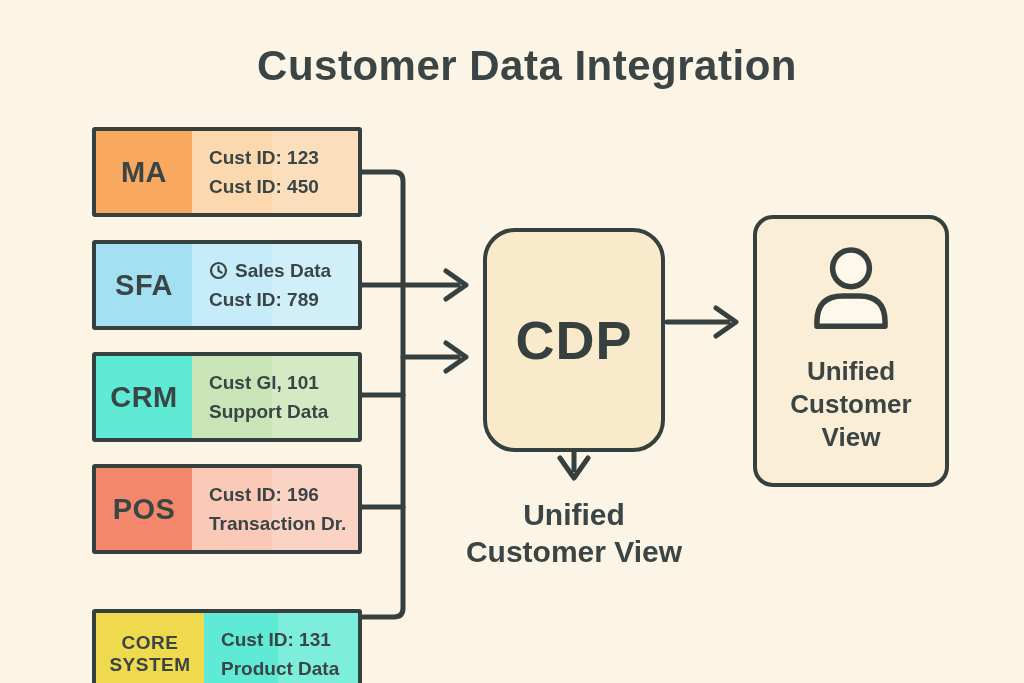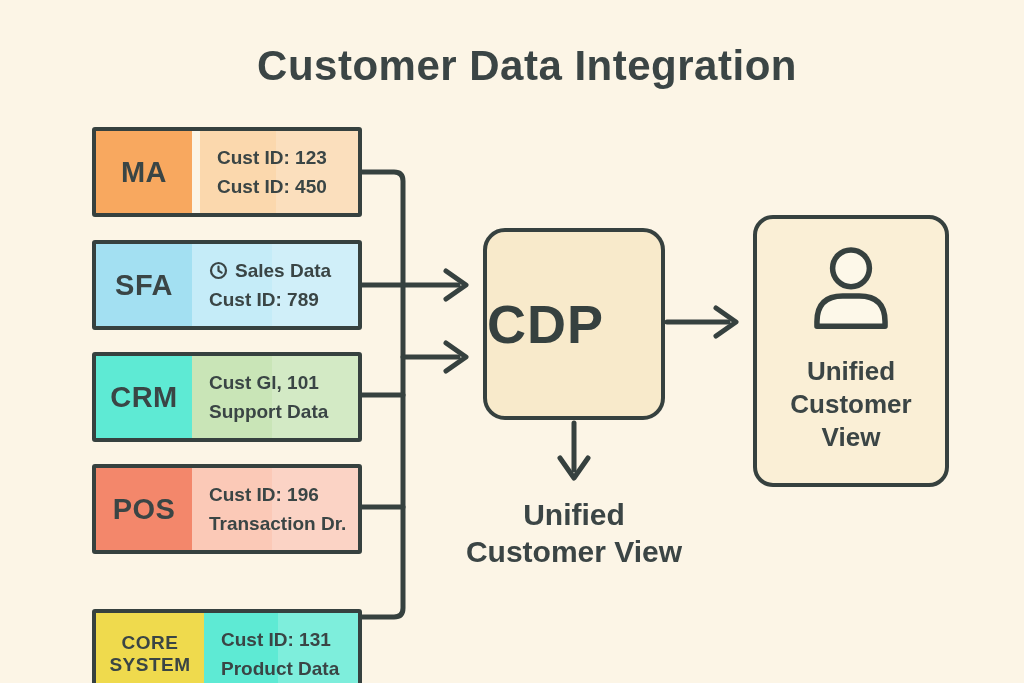--- a/index.html
+++ b/index.html
@@ -37,23 +37,23 @@
     background:rgba(255,255,255,0.20);pointer-events:none;
   }
   .data-line{
     position:relative;z-index:1;font-size:19px;font-weight:700;
     display:flex;align-items:center;gap:7px;white-space:nowrap;
   }
   .clock{display:inline-flex;align-items:center;}
 
   
   .hub{
-    position:absolute;left:483px;top:228px;width:182px;height:192px;
-    border:4px solid #36413F;border-radius:22px;box-sizing:border-box;
-    display:flex;align-items:center;
+    position:absolute;left:483px;top:228px;width:182px;height:224px;
+    border:4px solid #36413F;border-radius:32px;box-sizing:border-box;
+    display:flex;align-items:center;justify-content:center;
   }
   .hub-label{font-size:54px;font-weight:800;letter-spacing:1px;color:#36413F;}
 
   
   .out-label{
     position:absolute;left:410px;top:496px;width:328px;text-align:center;
     font-size:30px;font-weight:800;line-height:37px;color:#3B4545;
   }
 
   
@@ -86,21 +86,21 @@
       <path d="M 446 343 L 466 357 L 446 371"></path>
       <path d="M 667 322 H 728"></path>
       <path d="M 716 308 L 736 322 L 716 336"></path>
       <path d="M 574 423 V 470"></path>
       <path d="M 560 458 L 574 478 L 588 458"></path>
     </g>
   </svg>
 
   <div class="src" style="top:127px">
     <div class="src-left" style="background-color: rgb(248, 168, 95);">MA</div>
-    <div class="src-right" style="background-color: rgb(251, 216, 173); margin-left: 8px;">
+    <div class="src-right" style="background-color: rgb(251, 216, 173);">
       <div class="data-line">Cust ID: 123</div>
       <div class="data-line">Cust ID: 450</div>
     </div>
   </div>
 
   <div class="src" style="top:240px">
     <div class="src-left" style="background-color: rgb(163, 224, 242);">SFA</div>
     <div class="src-right" style="background-color: rgb(197, 236, 248);">
       <div class="data-line">
         <span class="clock">

